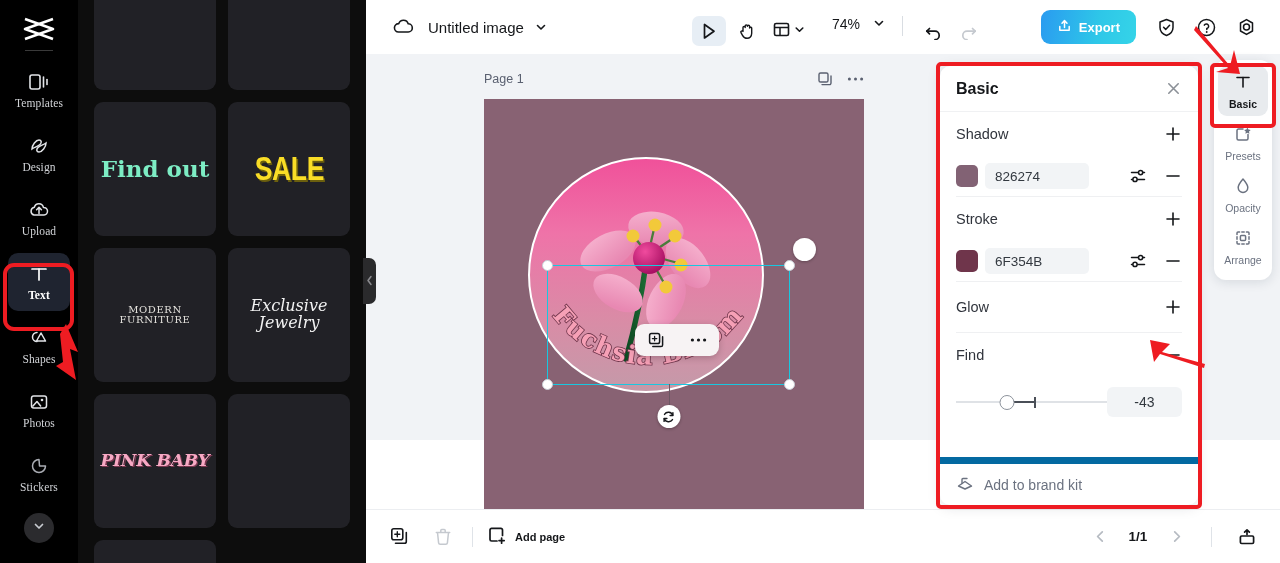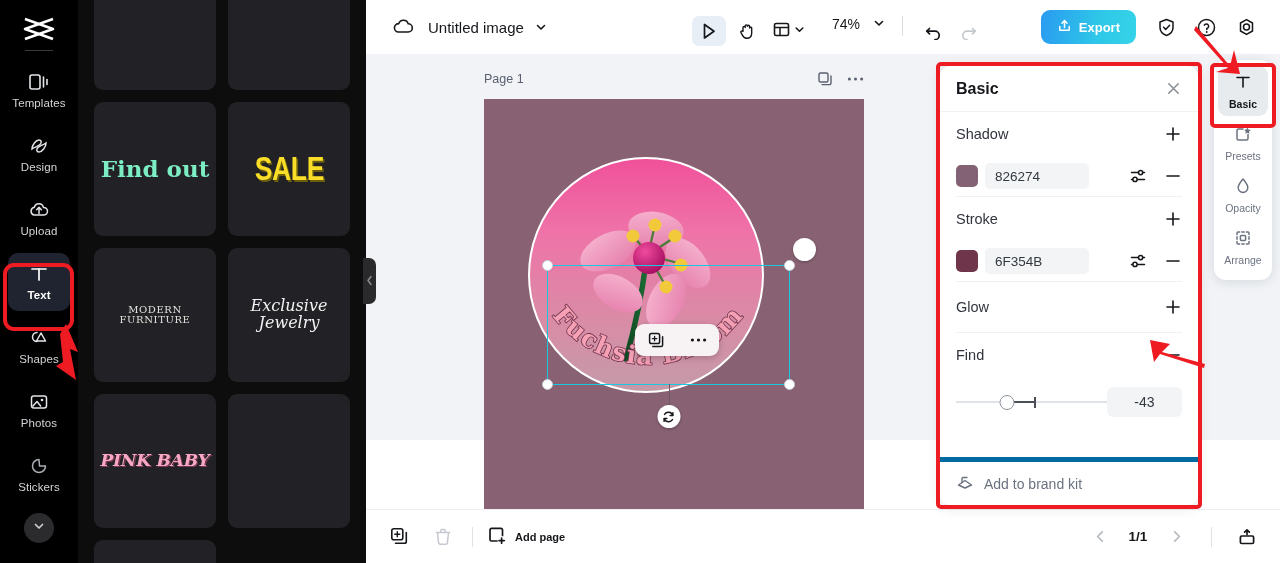--- a/index.html
+++ b/index.html
@@ -24,21 +24,21 @@
   .rail-divider { width: 28px; height: 1px; background: #3a3a3a; margin-bottom: 10px; }
   .nav-item {
     width: 62px; height: 58px;
     display: flex; flex-direction: column;
     align-items: center; justify-content: center;
     gap: 4px; border-radius: 10px;
     margin-bottom: 6px; position: relative;
     cursor: pointer;
   }
   .nav-item .ico { width: 24px; height: 24px; display:flex; align-items:center; justify-content:center; }
-  .nav-label { color: #d2d4d8; font-size: 11.5px; letter-spacing: .1px; line-height: 1; }
+  .nav-label { color: #d2d4d8; font-size: 11.5px; letter-spacing: .1px; line-height: 1; font-family: Liberation Serif, serif; }
   .nav-item.active { background: #1f2430; }
   .nav-item.active .nav-label { color: #ffffff; font-weight: bold; }
   .hl-box-text {
     position: absolute; left: 3px; top: 263px;
     width: 71px; height: 68px;
     border: 4px solid #ee1c22; border-radius: 11px;
     pointer-events: none; z-index: 9;
   }
   .chev-circle {
     width: 30px; height: 30px; border-radius: 50%;
@@ -252,21 +252,21 @@
     background:#fff; border: 1.8px solid #8d939c;
   }
   .val-box {
     margin-left: auto; width: 76px; height: 30px;
     background: #f2f4f6; border-radius: 6px;
     display: flex; align-items: center; justify-content: center;
     font-size: 14px; color: #333940; cursor: text;
   }
   .brandkit {
     height: 48px; display: flex; align-items: center; gap: 10px;
-    padding: 0 16px; border-top: 5px solid #0369a1;
+    padding: 0 16px; border-top: 7px solid #0369a1;
     cursor: pointer;
   }
   .bk-label { font-size: 14px; color: #6b7280; }
 
   .hl-box-panel {
     position: absolute; left: 936px; top: 62px;
     width: 266px; height: 447px;
     border: 4px solid #ee1c22; border-radius: 5px;
     pointer-events: none; z-index: 8;
   }

